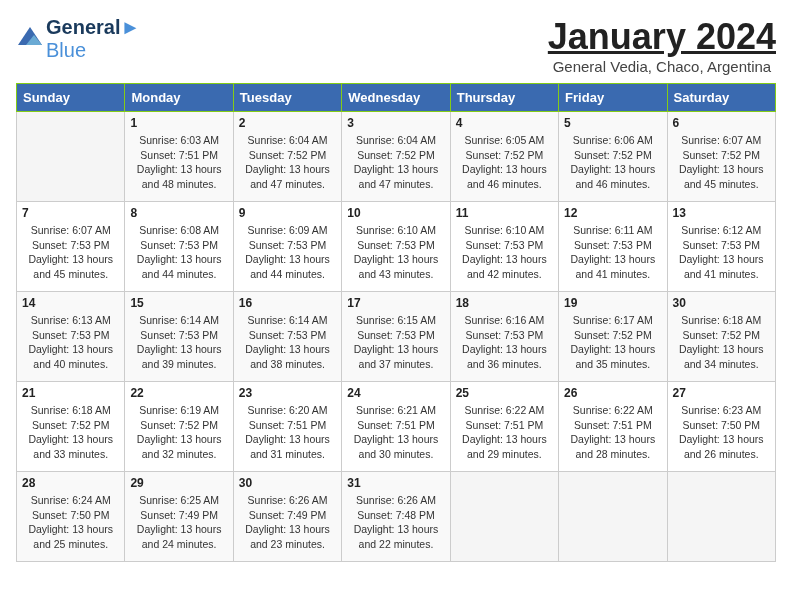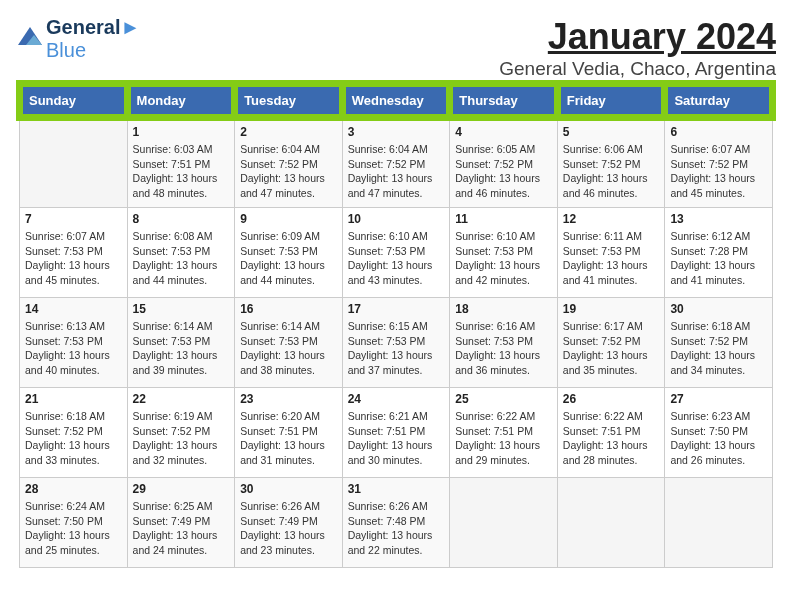--- a/index.html
+++ b/index.html
@@ -7,58 +7,58 @@
       font-family: Arial, sans-serif;
       background: #fff;
       width: 792px;
       min-height: 612px;
       padding: 16px;
     }
     .header {
       display: flex;
       justify-content: space-between;
       align-items: flex-start;
-      margin-bottom: 0;
+      margin-bottom: 8px;
     }
     .logo {
       display: flex;
       align-items: center;
     }
     .logo-icon {
       width: 28px;
       height: 28px;
       margin-right: 2px;
     }
     .title-block {
       text-align: right;
     }
     .month-title {
       font-size: 36px;
       font-weight: bold;
       color: #222;
       text-decoration: underline;
     }
     .subtitle {
-      font-size: 19px;
+      font-size: 15px;
       color: #444;
       text-align: center;
     }
     .calendar-table {
       width: 100%;
       border-collapse: collapse;
       font-size: 11px;
     }
     .calendar-table thead tr th {
       background-color: #3a6ab0;
       color: #fff;
       text-align: left;
       padding: 6px 6px;
       font-size: 13px;
       font-weight: bold;
-      border: 7px solid #84cc16;
+      border: 1px solid #84cc16;
     }
     .calendar-table tbody tr td {
       border: 1px solid #ccc;
       vertical-align: top;
       padding: 4px 5px;
       height: 90px;
       width: calc(100% / 7);
       color: #222;
       background: #fff;
     }
@@ -68,20 +68,21 @@
     .day-number {
       font-weight: bold;
       font-size: 12px;
       margin-bottom: 3px;
       display: block;
     }
     .day-info {
       font-size: 10.5px;
       line-height: 1.4;
       color: #333;
+      text-align: center;
     }
     .empty-cell {
       background: #f5f5f5 !important;
     }
   </style>
 </head>
 <body>
 
 <div class="header">
   <div class="logo">
@@ -197,21 +198,21 @@
         <td>
           <span class="day-number">12</span>
           <div class="day-info" style="white-space: pre-line;">Sunrise: 6:11 AM
 Sunset: 7:53 PM
 Daylight: 13 hours
 and 41 minutes.</div>
         </td>
         <td>
           <span class="day-number">13</span>
           <div class="day-info" style="white-space: pre-line;">Sunrise: 6:12 AM
-Sunset: 7:28 PM
+Sunset: 7:53 PM
 Daylight: 13 hours
 and 41 minutes.</div>
         </td>
       </tr>
       <tr>
         <td>
           <span class="day-number">14</span>
           <div class="day-info" style="white-space: pre-line;">Sunrise: 6:13 AM
 Sunset: 7:53 PM
 Daylight: 13 hours

